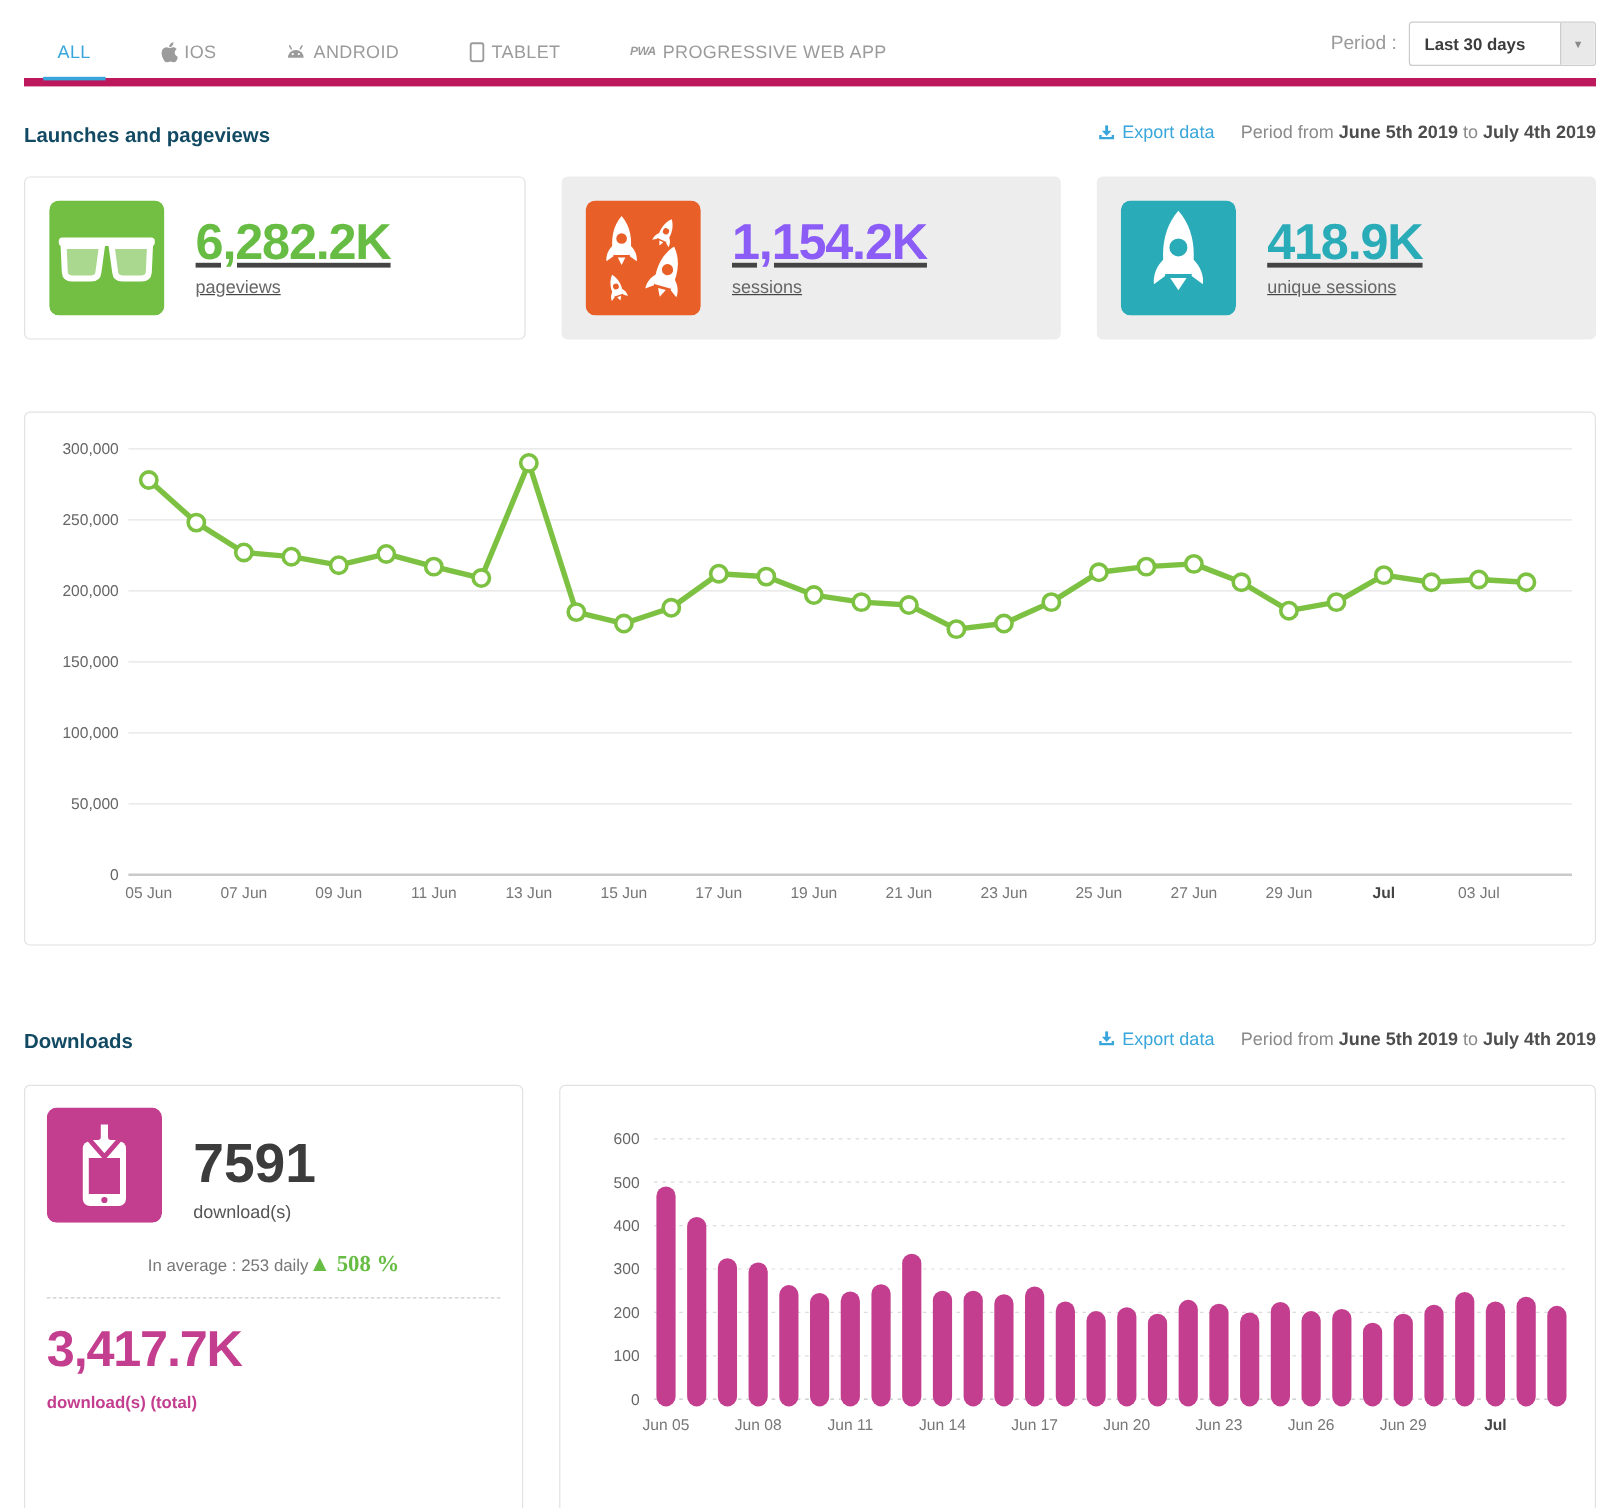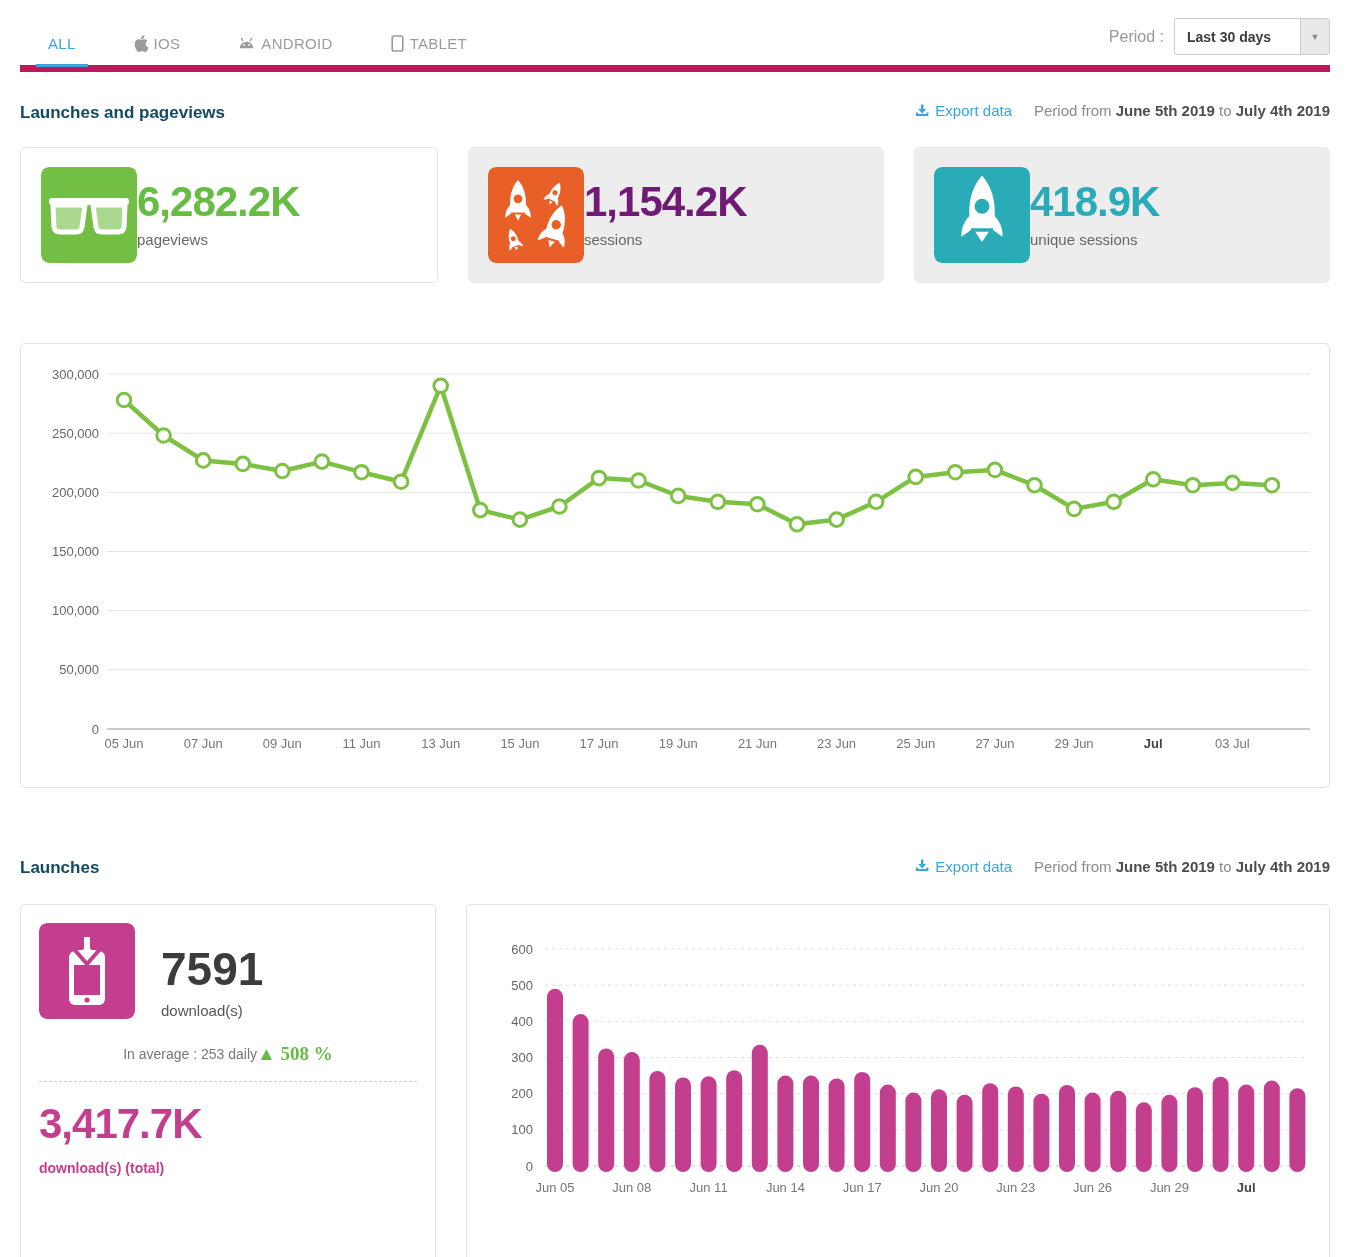--- a/index.html
+++ b/index.html
@@ -43,27 +43,27 @@
   
   .sect { display:flex; align-items:baseline; justify-content:space-between; margin-top:30px; }
   .sect h2 { font-size:17px; font-weight:700; color:#134a63; }
   .sect-right { display:flex; align-items:flex-start; gap:22px; }
   .export { display:flex; align-items:center; gap:6px; color:#38a6da; font-size:15px; cursor:pointer; }
   .period-txt { font-size:15px; color:#8a8a8a; }
   .period-txt b { color:#4d4d4d; font-weight:700; }
 
   
   .cards { display:flex; gap:30px; margin-top:24px; }
-  .card { flex:1; border-radius:5px; padding:20px; display:flex; align-items:center; height:136px; }
+  .card { flex:1; border-radius:5px; padding:20px; display:flex; align-items:center; gap:26px; height:136px;text-decoration:underline; }
   .card.white { background:#fff; border:1px solid #e2e2e2; }
   .card.gray  { background:#ededed; }
   .tile { width:96px; height:96px; border-radius:8px; flex:none; }
   .stat-val { font-size:42px; font-weight:700; letter-spacing:-1px; line-height:1; }
   .stat-lbl { font-size:15px; color:#666; margin-top:8px; }
-  .c-green { color:#67bd44; } .c-orange { color:#701a75; } .c-teal { color:#2aacb8; }
+  .c-green { color:#67bd44; } .c-orange { color:#8b5cf6; } .c-teal { color:#2aacb8; }
   .c-magenta { color:#c43e8f;font-weight:bold; }
 
   
   .chart-card { background:#fff; border:1px solid #e2e2e2; border-radius:5px; margin-top:60px; height:445px; }
   .chart-card svg { display:block; }
   .ax { font-family:"Liberation Sans", sans-serif; font-size:13px; fill:#777; }
   .ax.yl { fill:#666; }
   .ax.boldtick { font-weight:700; fill:#444; }
 
   
@@ -113,20 +113,24 @@
         </span>
         <span>ANDROID</span>
       </div>
       <div class="tab">
         <span class="ticon">
           <svg width="13" height="17" viewBox="0 0 13 17">
               <rect x="1.2" y="1" width="10.6" height="15" rx="1.8" fill="none" stroke="#9b9b9b" stroke-width="1.6"></rect>
             </svg>
         </span>
         <span>TABLET</span>
+      </div>
+      <div class="tab">
+        <span class="ticon pwa-glyph">PWA</span>
+        <span>PROGRESSIVE WEB APP</span>
       </div>
     </div>
     <div class="period-ctl">
       <span class="period-lbl">Period :</span>
       <div class="select">
         <span class="val">Last 30 days</span>
         <span class="arrow">▼</span>
       </div>
     </div>
   </div>
@@ -280,21 +284,21 @@
         <text x="814.6" y="404" text-anchor="middle" class="ax">23 Jun</text>
         <text x="893.7" y="404" text-anchor="middle" class="ax">25 Jun</text>
         <text x="972.9" y="404" text-anchor="middle" class="ax">27 Jun</text>
         <text x="1052.1" y="404" text-anchor="middle" class="ax">29 Jun</text>
         <text x="1131.2" y="404" text-anchor="middle" class="ax boldtick">Jul</text>
         <text x="1210.4" y="404" text-anchor="middle" class="ax">03 Jul</text>
       </svg>
     </div>
 
   <div class="sect" style="margin-top:70px;">
-    <h2>Launches</h2>
+    <h2>Downloads</h2>
     <div class="sect-right">
       <span class="export">
         <svg width="14" height="14" viewBox="0 0 14 14">
           <rect x="6" y="0.5" width="2.4" height="5.2" fill="#38a6da"></rect>
           <polygon points="3.2,5 11.2,5 7.2,9.4" fill="#38a6da"></polygon>
           <path d="M1,8.5 v3.5 h12.4 V8.5 h-2 v1.6 H3 V8.5 Z" fill="#38a6da"></path>
         </svg>
         <span>Export data</span>
       </span>
       <span class="period-txt">

